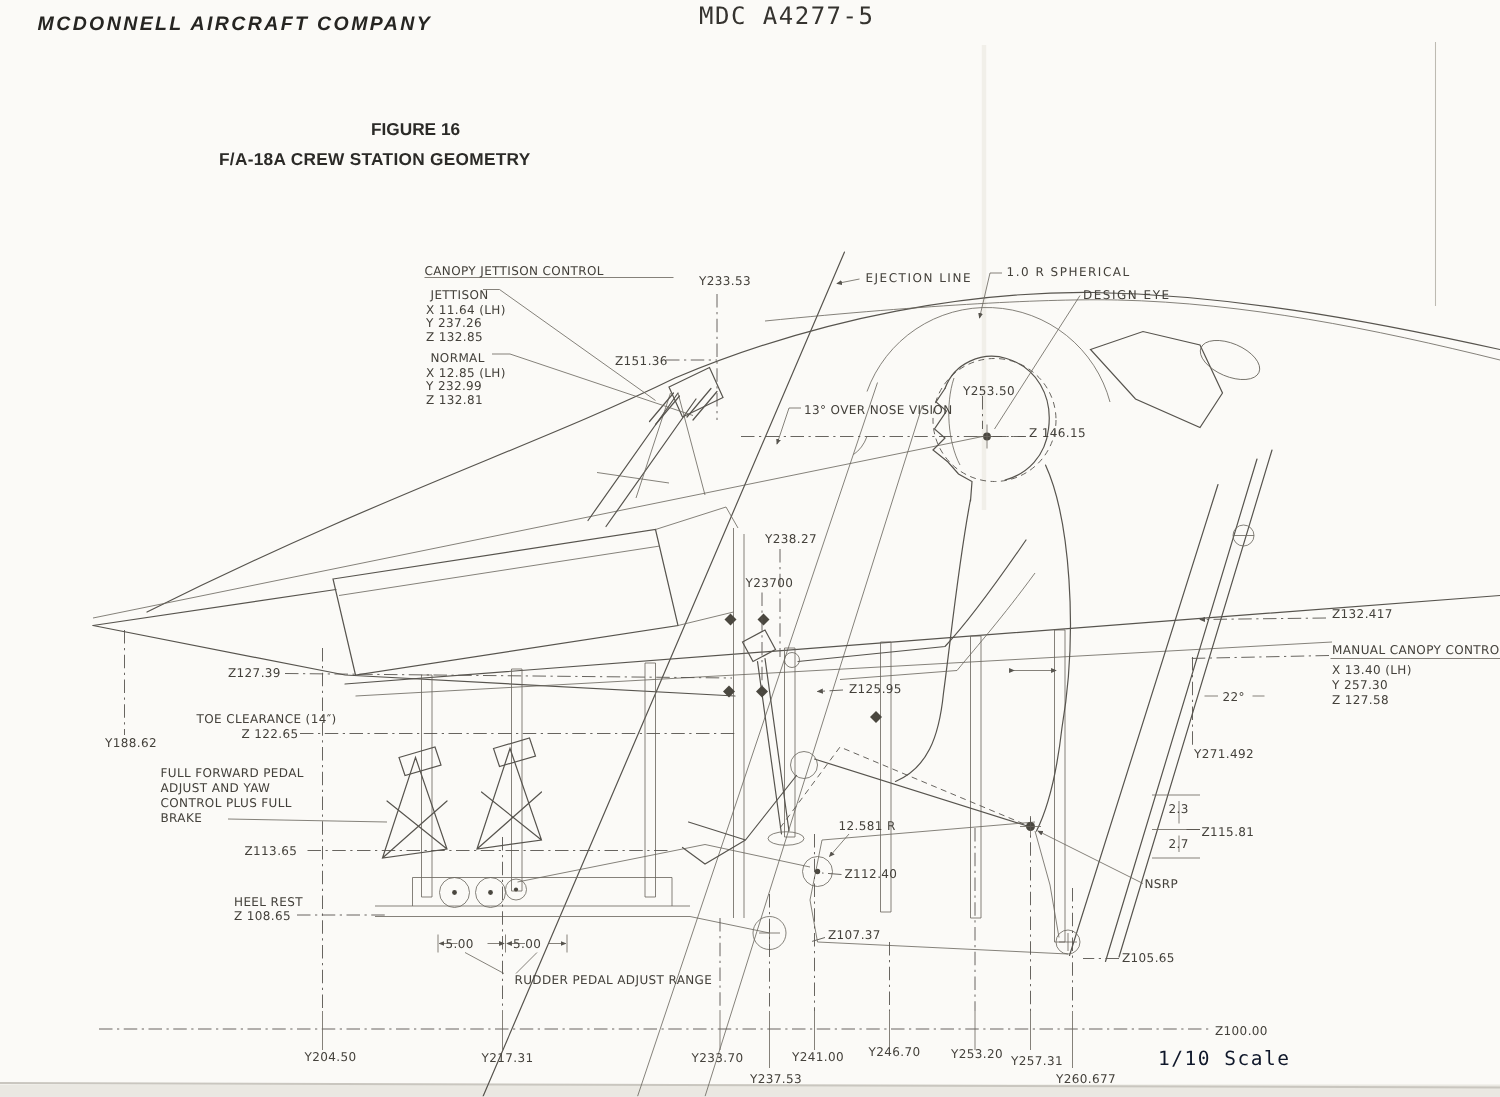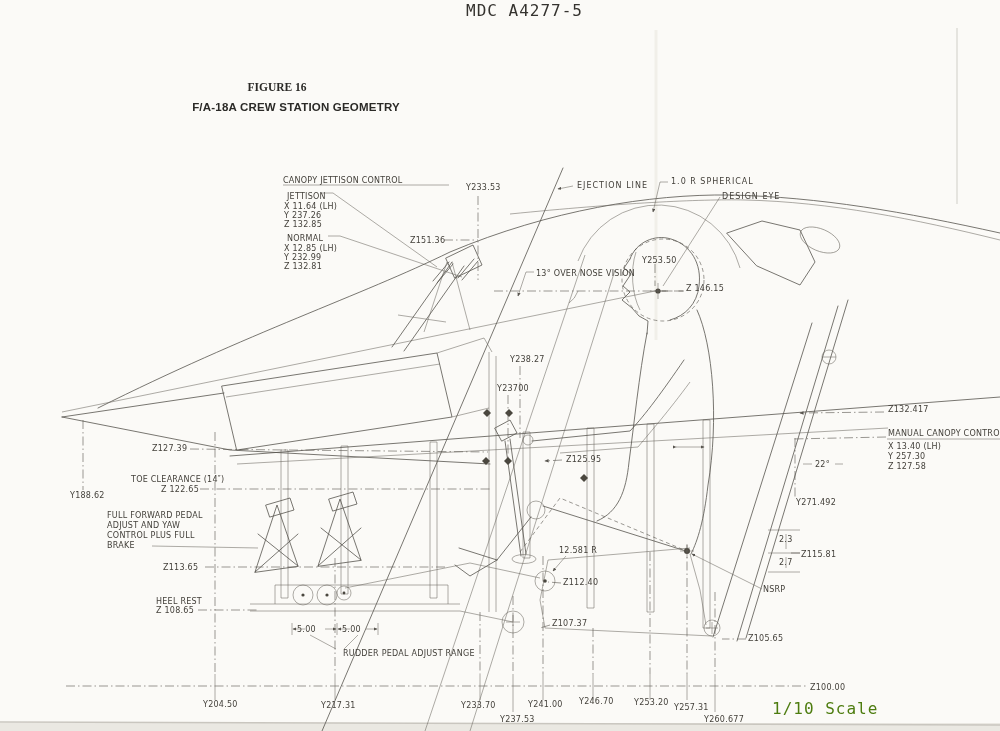--- a/index.html
+++ b/index.html
@@ -3,38 +3,39 @@
 <meta charset="utf-8">
 <style>
   html,body{margin:0;padding:0;background:#dedcd7;}
   .page{position:relative;width:1000px;height:731px;background:#fbfaf7;overflow:hidden;
         font-family:"DejaVu Sans", sans-serif;color:#403d38;}
   .company{position:absolute;left:25px;top:8px;font-family:"Liberation Sans",sans-serif;
            font-weight:700;font-style:italic;font-size:13px;letter-spacing:1.6px;color:#262522;}
   .docnum{position:absolute;left:466px;top:1px;font-family:"DejaVu Sans Mono",monospace;
           font-size:16px;letter-spacing:1px;color:#35332f;}
   .figlabel{position:absolute;left:177px;top:81px;width:200px;text-align:center;
-            font-family:Liberation Serif, serif;font-weight:700;font-size:11.5px;color:#2b2a27;}
-  .figtitle{position:absolute;left:146px;top:101px;width:300px;text-align:center;
+            font-family:Liberation Sans, sans-serif;font-weight:700;font-size:11.5px;color:#2b2a27;}
+  .figtitle{position:absolute;left:146px;top:101px;width:300px;text-align:left;
             font-family:"Liberation Sans",sans-serif;font-weight:700;font-size:11.5px;letter-spacing:.2px;color:#2b2a27;}
   .scale{position:absolute;left:772px;top:699px;font-family:"DejaVu Sans Mono",monospace;
-         font-size:16px;letter-spacing:1px;color:#4d7c0f;}
+         font-size:13px;letter-spacing:1px;color:#0f172a;}
   svg text{font-family:"DejaVu Sans",sans-serif;font-size:8px;fill:#44413b;letter-spacing:.25px;}
   svg .wide{letter-spacing:1px;}
   .ln{stroke:#57544e;fill:none;stroke-width:.8;stroke-linecap:round;}
   .tn{stroke:#6b675f;fill:none;stroke-width:.55;}
   .dd{stroke:#57544e;fill:none;stroke-width:.6;stroke-dasharray:9 3 1.5 3;}
   .ds{stroke:#57544e;fill:none;stroke-width:.6;stroke-dasharray:4 3;}
   .mk{fill:#4a473f;stroke:none;}
 </style>
 </head>
 <body>
 
 <div class="page">
 
+  <div class="company">MCDONNELL AIRCRAFT COMPANY</div>
   <div class="docnum">MDC A4277-5</div>
   <div class="figlabel">FIGURE 16</div>
   <div class="figtitle">F/A-18A CREW STATION GEOMETRY</div>
   <div class="scale">1/10 Scale</div>
 
   <svg width="1000" height="731" viewBox="0 0 1000 731">
     <defs>
       <marker id="arr" markerWidth="7" markerHeight="6" refX="6" refY="3" orient="auto">
         <path d="M0,0 L7,3 L0,6 Z" fill="#57544e"></path>
       </marker>

